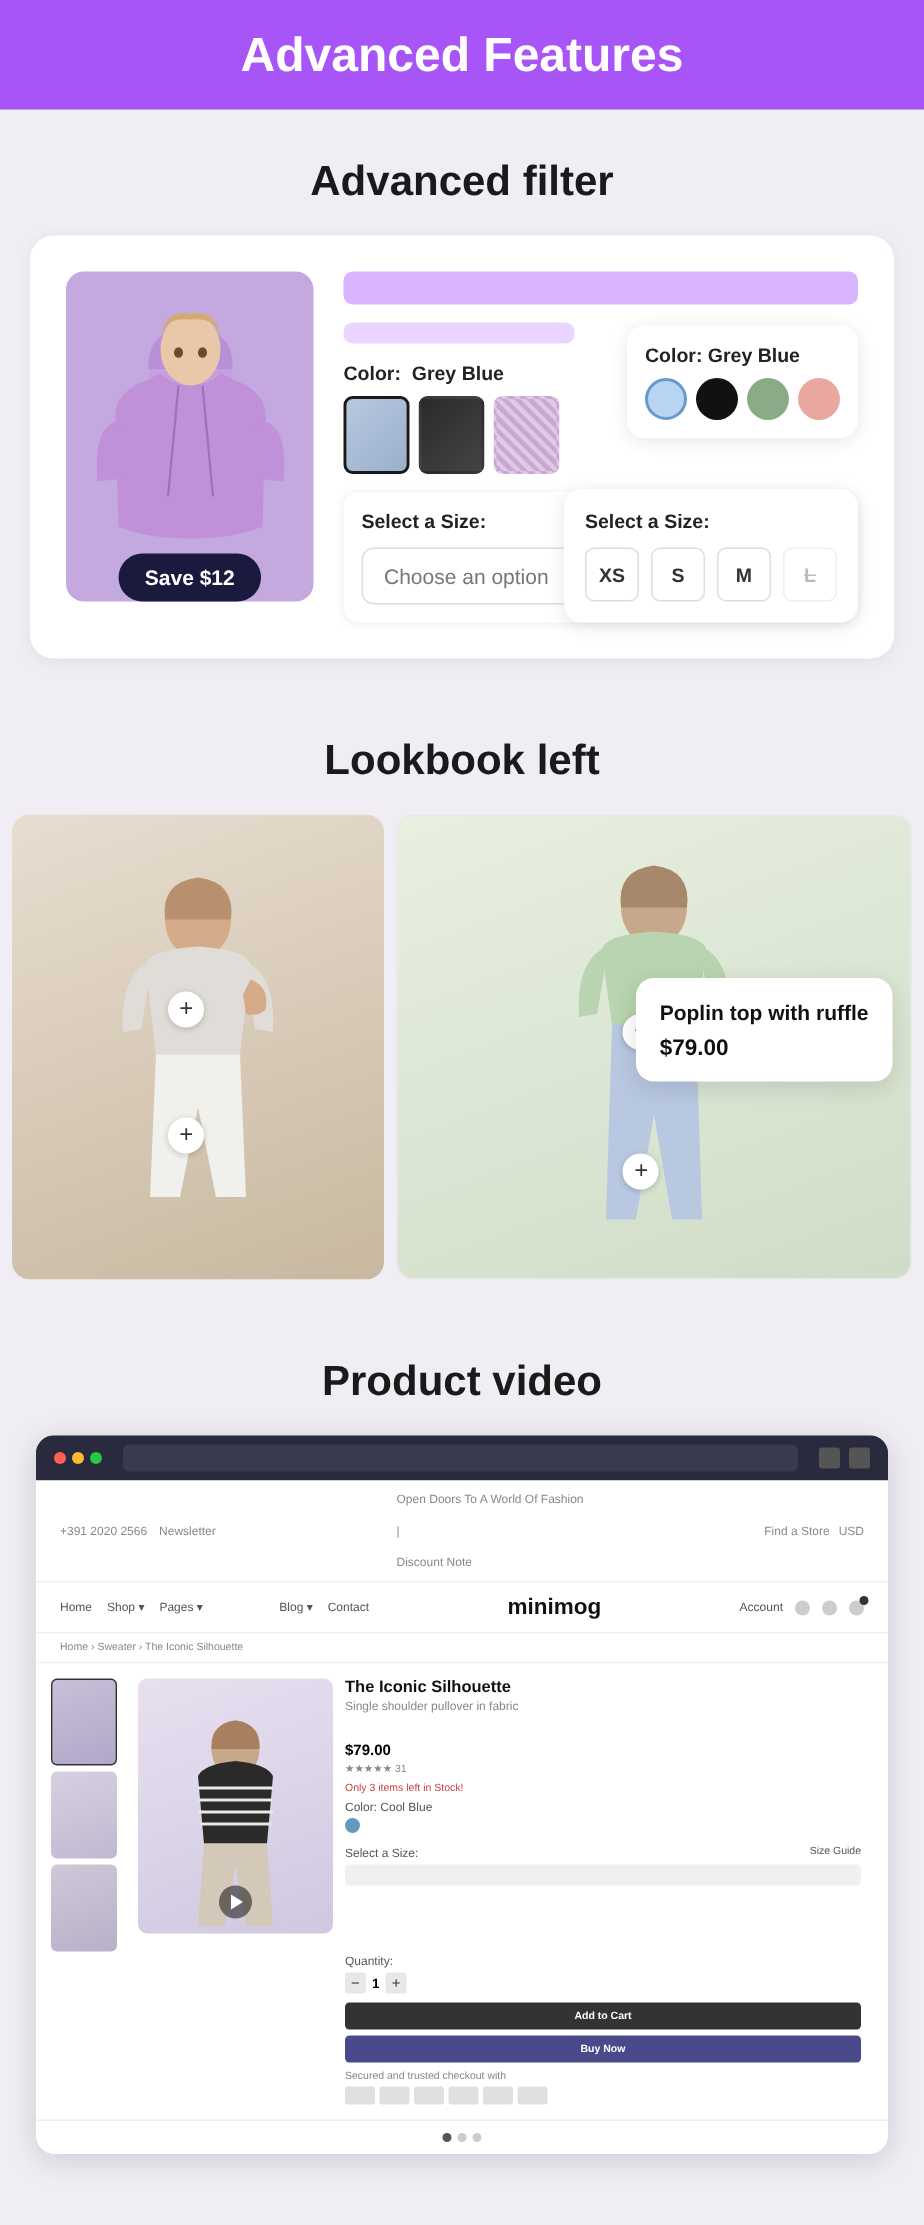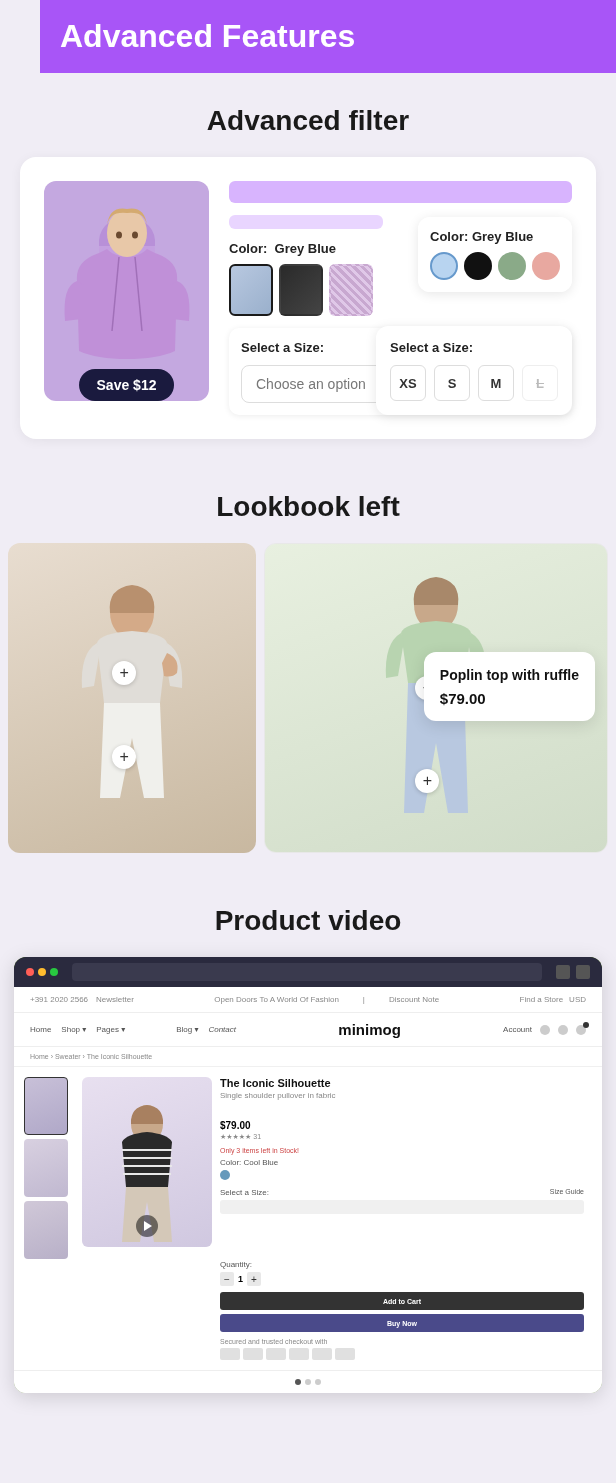--- a/index.html
+++ b/index.html
@@ -7,21 +7,21 @@
       width: 616px;
       min-height: 1483px;
       background: #f0edf5;
       font-family: -apple-system, BlinkMacSystemFont, 'Segoe UI', sans-serif;
     }
 
     
     .header {
       background: #a855f7;
       padding: 18px 20px;
-      margin-left: 40px;
+      text-align: center;
     }
     .header-title {
       color: #fff;
       font-size: 32px;
       font-weight: 700;
     }
 
     
     .section-title {
       text-align: center;
@@ -338,21 +338,21 @@
       line-height: 1.3;
     }
     .popup-price {
       font-size: 15px;
       font-weight: 600;
       color: #111;
     }
 
     
     .product-video-section {
-      padding: 0 14px 30px;
+      padding: 0 24px 30px;
     }
 
     .video-mockup {
       border-radius: 12px;
       overflow: hidden;
       background: #4d7c0f;
       box-shadow: 0 4px 20px rgba(0,0,0,0.15);
     }
 
     .browser-bar {
@@ -774,38 +774,38 @@
       </div>
     </div>
 
     <div class="website-content">
 
       <div class="site-nav">
         <div style="font-size:8px;color:#888;display:flex;gap:8px;">
           <span>+391 2020 2566</span>
           <span>Newsletter</span>
         </div>
-        <div style="font-size:8px;color:#888;display:flex;gap:24px;">
+        <div style="font-size:8px;color:#888;display:flex;gap:12px;flex-direction:column;">
           <span>Open Doors To A World Of Fashion</span>
           <span>|</span>
           <span>Discount Note</span>
         </div>
         <div style="font-size:8px;color:#888;display:flex;gap:6px;">
           <span>Find a Store</span>
           <span>USD</span>
         </div>
       </div>
 
       <div class="site-nav" style="padding:8px 16px; border-bottom: 1px solid #eee;">
         <div style="display:flex;gap:10px;align-items:center;">
           <span style="font-size:8px;color:#555;">Home</span>
           <span style="font-size:8px;color:#555;">Shop ▾</span>
           <span style="font-size:8px;color:#555;">Pages ▾</span>
           <span style="font-size:8px;color:#555;margin-left:41px;">Blog ▾</span>
-          <span style="font-size:8px;color:#555;font-style:italic;">Contact</span>
+          <span style="font-size:8px;color:#555;">Contact</span>
         </div>
         <div class="site-logo" style="font-size:15px;font-weight:700;">minimog</div>
         <div style="display:flex;gap:8px;align-items:center;">
           <span style="font-size:8px;color:#555;">Account</span>
           <div style="width:10px;height:10px;border-radius:50%;background:#ccc;"></div>
           <div style="width:10px;height:10px;border-radius:50%;background:#ccc;"></div>
           <div style="width:10px;height:10px;border-radius:50%;background:#ccc;position:relative;">
             <div style="width:6px;height:6px;background:#333;border-radius:50%;position:absolute;top:-3px;right:-3px;"></div>
           </div>
         </div>

